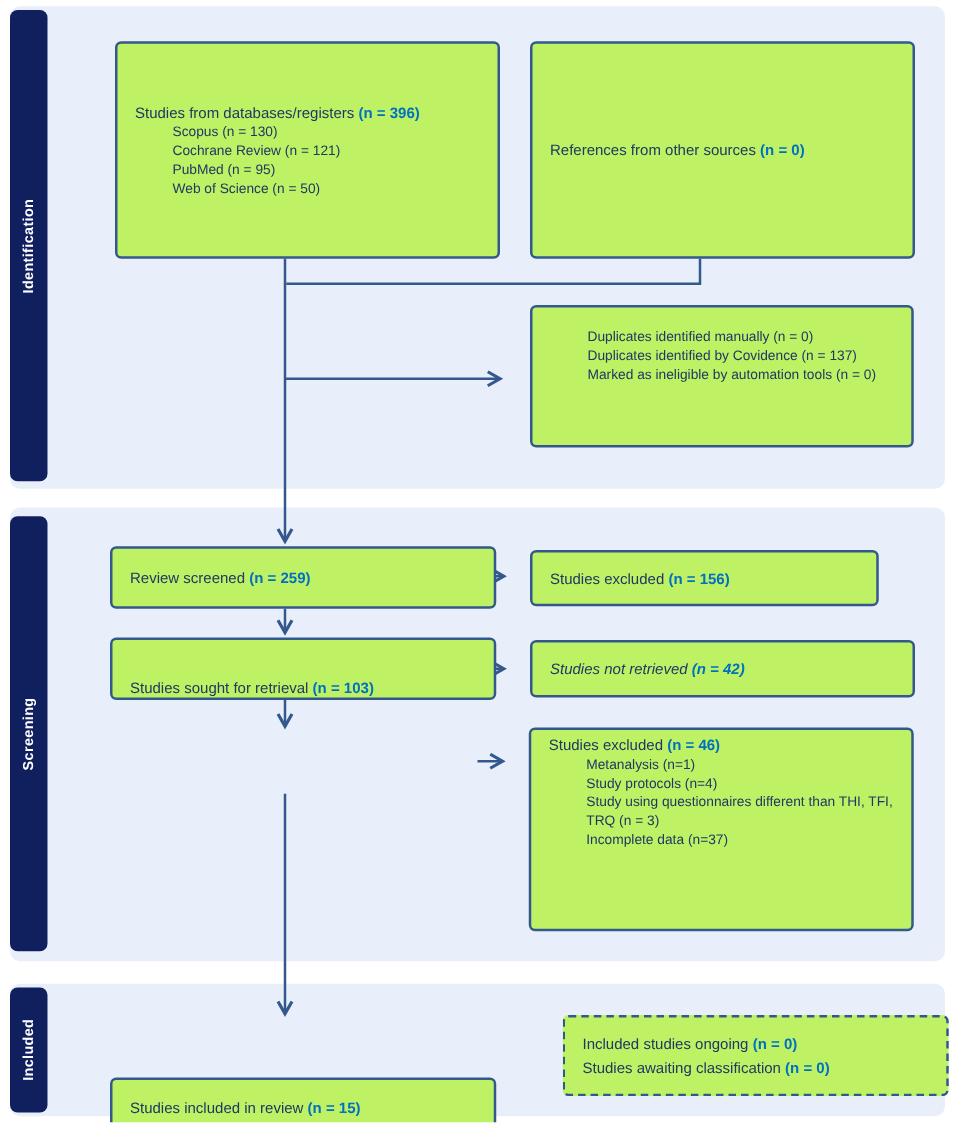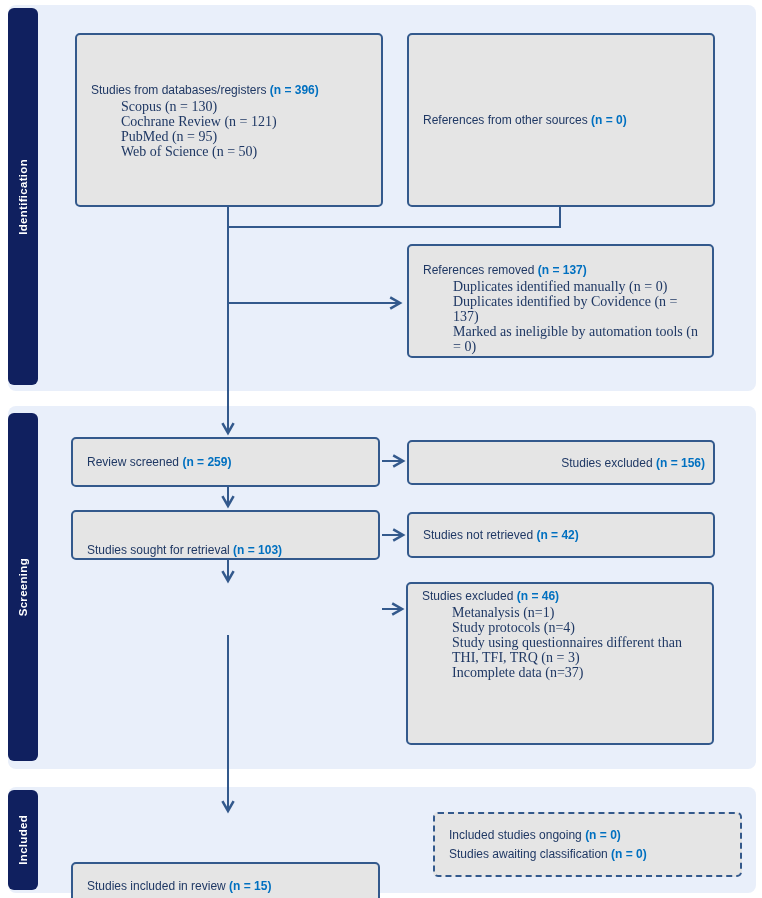--- a/index.html
+++ b/index.html
@@ -50,41 +50,42 @@
     letter-spacing: 0.3px;
     white-space: nowrap;
   }
 
   
   #connectors { position: absolute; left: 0; top: 0; z-index: 2; }
 
   
   .fbox {
     position: absolute;
-    background: #e5e5e5;
+    background: #bef264;
     border: 2px solid #33598c;
     border-radius: 5px;
     z-index: 3;
     color: #1f3864;
     font-size: 12px;
     line-height: 16px;
+    margin-left: 17px;
   }
   .fbox.center { display: flex; flex-direction: column; justify-content: center; }
   .fbox .pad { padding-left: 14px; padding-right: 8px; }
   .count { color: #0070c0; font-weight: bold; }
-  .sub-items { margin-left: 30px; margin-top: 1px; font-size: 14px; line-height: 15px; font-family: Liberation Serif, serif; }
+  .sub-items { margin-left: 30px; margin-top: 1px; font-size: 11px; line-height: 15px; }
   .sub-item { max-width: 258px; }
 
   #box-databases   { left: 75px;  top: 33px;  width: 308px; height: 174px; }
   #box-othersrc    { left: 407px; top: 33px;  width: 308px; height: 174px; }
   #box-removed     { left: 407px; top: 244px; width: 307px; height: 114px; padding-top: 16px; }
   #box-screened    { left: 71px;  top: 437px; width: 309px; height: 50px; }
-  #box-excl-scr    { left: 407px; top: 440px; width: 308px; height: 45px; text-align: right; }
+  #box-excl-scr    { left: 407px; top: 440px; width: 279px; height: 45px; }
   #box-sought      { left: 71px;  top: 510px; width: 309px; height: 50px; justify-content: flex-end; }
-  #box-notretr     { left: 407px; top: 512px; width: 308px; height: 46px; }
+  #box-notretr     { left: 407px; top: 512px; width: 308px; height: 46px; font-style: italic; }
   #box-assessed    { left: 71px;  top: 585px; width: 309px; height: 50px; }
   #box-excl-elig   { left: 406px; top: 582px; width: 308px; height: 163px; padding-top: 4px; }
   #box-included    { left: 71px;  top: 862px; width: 309px; height: 47px; }
   #box-ongoing     { left: 433px; top: 812px; width: 309px; height: 65px;
                      border-style: dashed; border-width: 2px; }
   #box-ongoing .line { line-height: 19px; }
 </style>
 </head>
 <body>
 
@@ -146,24 +147,20 @@
   </div>
 
   <div class="fbox center" id="box-othersrc">
     <div class="pad">
       <span>References from other sources</span>
       <span class="count">(n = 0)</span>
     </div>
   </div>
 
   <div class="fbox" id="box-removed">
-    <div class="pad">
-      <span>References removed</span>
-      <span class="count">(n = 137)</span>
-    </div>
     <div class="pad sub-items">
       <div class="sub-item">Duplicates identified manually (n = 0)</div>
       <div class="sub-item">Duplicates identified by Covidence (n = 137)</div>
       <div class="sub-item">Marked as ineligible by automation tools (n = 0)</div>
     </div>
   </div>
 
   <div class="fbox center" id="box-screened">
     <div class="pad">
       <span>Review screened</span>

